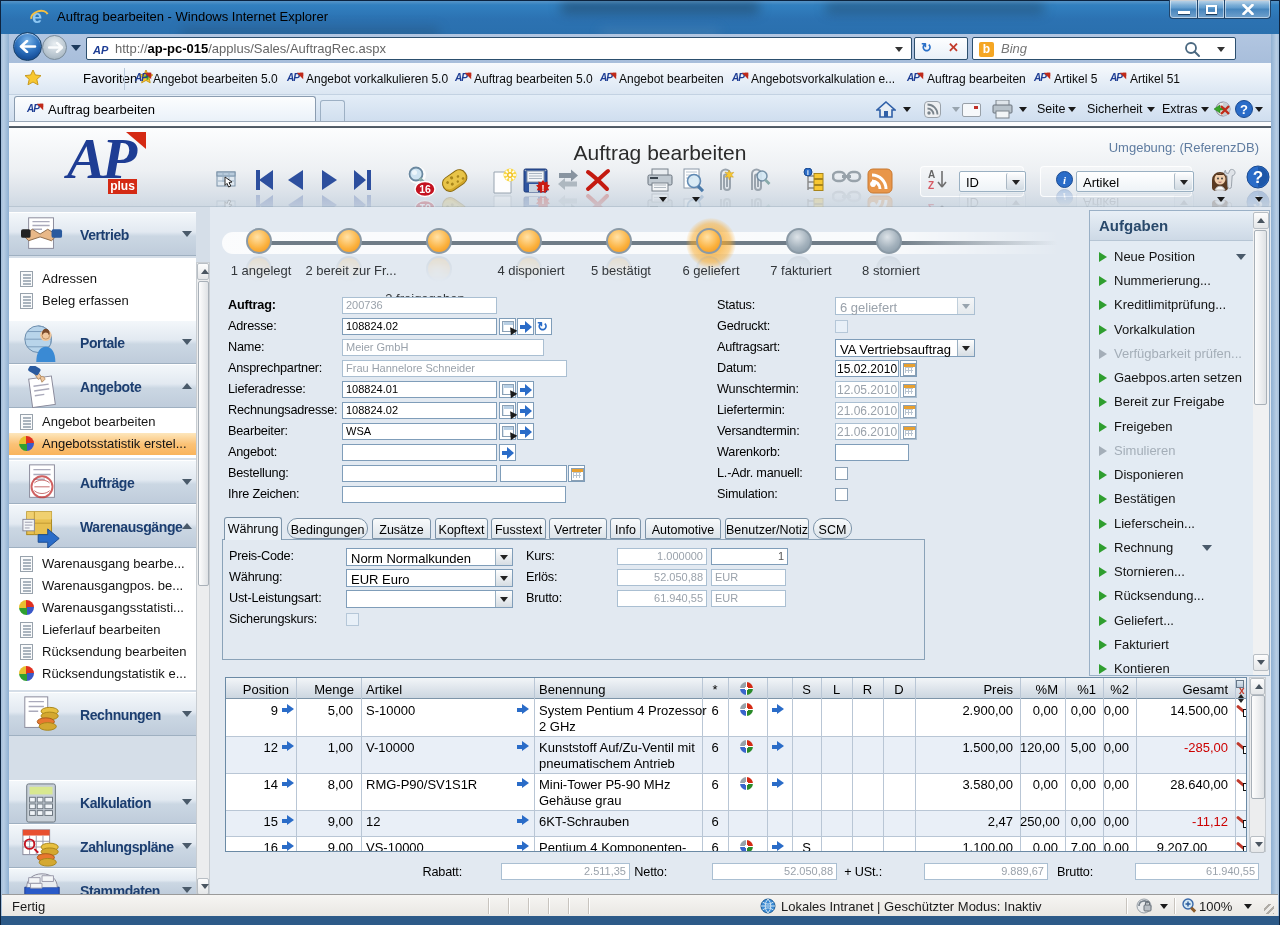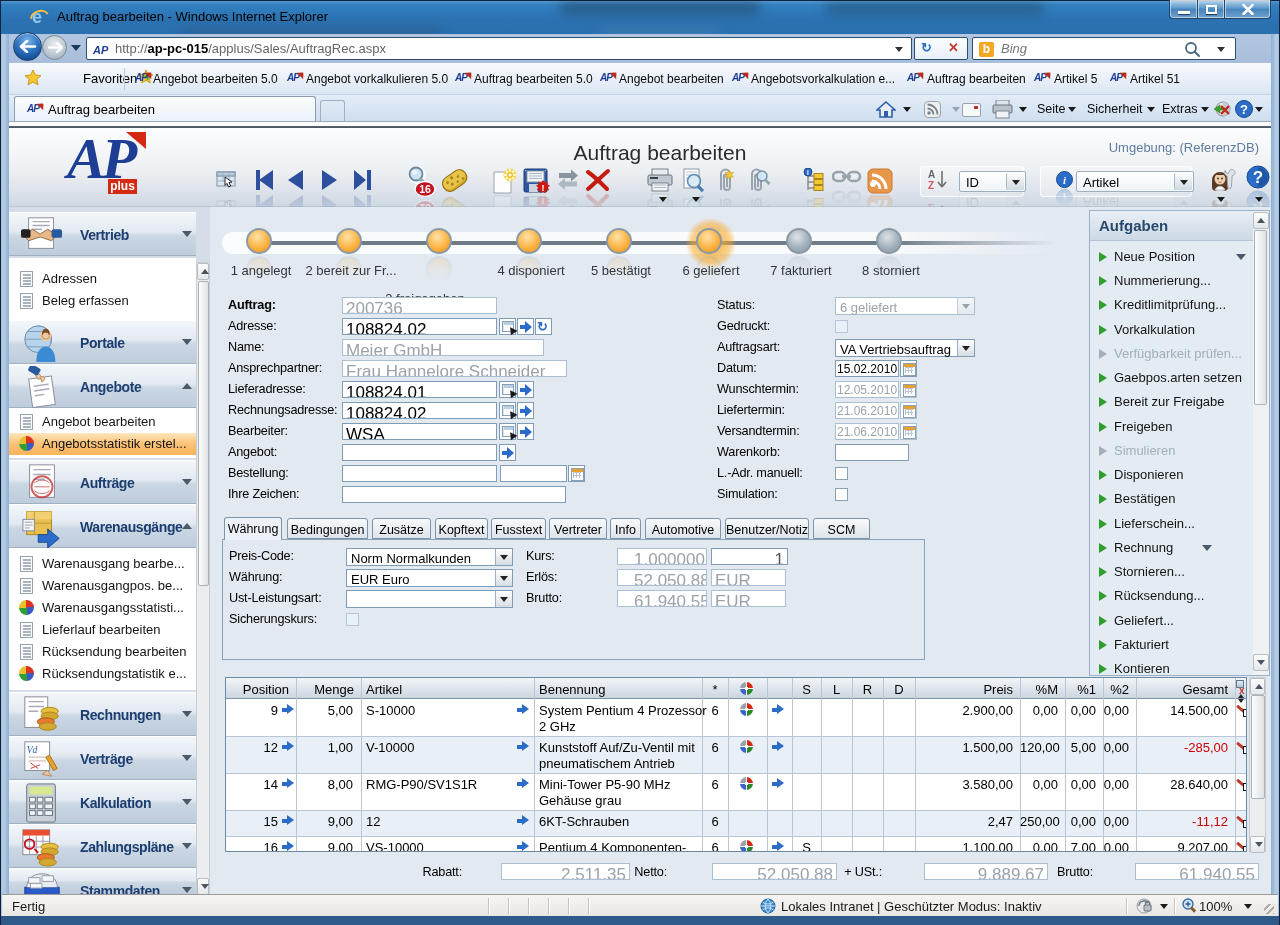--- a/index.html
+++ b/index.html
@@ -94,21 +94,21 @@
 
 #steps { position:absolute; left:203px; top:83px; width:879px; height:90px; }
 .stepline { position:absolute; top:34px; height:4px; background:#6f7c87; }
 .stepcirc { position:absolute; top:21px; width:26px; height:26px; border-radius:50%; border:2px solid #8b9aa6; -webkit-box-reflect: below 2px linear-gradient(to bottom, rgba(0,0,0,0), rgba(0,0,0,0.18)); }
 .stepcirc.on { background:radial-gradient(circle at 42% 32%, #ffe2a8 0%, #fbb03b 60%, #ef9220 100%); }
 .stepcirc.off { background:radial-gradient(circle at 42% 32%, #dde3e8 0%, #a3b1bc 55%, #8496a4 100%); }
 .steplabel { position:absolute; top:56px; width:110px; text-align:center; font-size:13px; color:#33373b; }
 
 
 .flabel { position:absolute; font-size:12.7px; color:#000; white-space:nowrap; letter-spacing:-0.2px; }
-.field { position:absolute; height:17px; background:#fff; border:1px solid #7f9db9; font-size:17px; color:#000; padding:1px 3px 0 3px; white-space:nowrap; overflow:hidden; }
+.field { position:absolute; height:17px; background:#fff; border:1px solid #7f9db9; font-size:11px; color:#000; padding:1px 3px 0 3px; white-space:nowrap; overflow:hidden; }
 .field.dis { border-color:#aabfd2; color:#9aa2ab; }
 .field.num { text-align:right;padding-left:16px; }
 .fbtn { position:absolute; width:17px; height:17px; background:#fff; border:1px solid #7f9db9; }
 .cbox { position:absolute; width:13px; height:13px; background:#fff; border:1px solid #8aa0b5; }
 .cbox.dis { background:#e8f0f8; border-color:#b5c7d8; }
 .combo { position:absolute; height:18px; background:#fff; border:1px solid #7f9db9; font-size:13px; }
 .combo .ctext { position:absolute; left:4px; top:2px; white-space:nowrap; }
 .combo .cbtn { position:absolute; right:0px; top:0px; width:17px; height:16px; background:linear-gradient(#fefefe,#d6dde3); border-left:1px solid #9ab0c2; }
 .combo .cbtn:after { content:""; position:absolute; left:4px; top:6px; border-left:4px solid transparent; border-right:4px solid transparent; border-top:5px solid #222; }
 .combo.dis { border-color:#aabfd2; color:#9aa2ab; }
@@ -586,32 +586,20 @@
         <span class="arr"></span>
       <svg class="nico" viewBox="0 0 44 44">
           <rect x="4" y="3" width="24" height="32" fill="#fff" stroke="#889"></rect>
           <path d="M8 8h16M8 13h16M8 18h10" stroke="#aab" stroke-width="1.5"></path>
           <ellipse cx="30" cy="18" rx="9" ry="4" fill="#e8c040" stroke="#a8851a"></ellipse>
           <ellipse cx="30" cy="23" rx="9" ry="4" fill="#d4a830" stroke="#a8851a"></ellipse>
           <ellipse cx="26" cy="29" rx="9" ry="4" fill="#e87830" stroke="#a85a1a"></ellipse>
           <ellipse cx="28" cy="34" rx="9" ry="4" fill="#d4a830" stroke="#a8851a"></ellipse>
         </svg>
     </div>
-    <div class="navheader" style="top:529px;">
-        <span class="t">Verträge</span>
-        <span class="arr"></span>
-      <svg class="nico" viewBox="0 0 44 44">
-          <rect x="4" y="4" width="26" height="30" fill="#fff" stroke="#889"></rect>
-          <text x="6" y="16" font-size="10" font-style="italic" fill="#2a5a9e" font-family="Liberation Serif">Vd</text>
-          <path d="M8 20h18M8 24h18" stroke="#caa"></path>
-          <path d="M10 26 l8 6 M10 32 l10-4" stroke="#c43a3a"></path>
-          <path d="M26 20 l8 14 4-2 -8-14z" fill="#e8a030" stroke="#a8700a"></path>
-          <path d="M22 38 l6-4 4 6z" fill="#f0c8a0" stroke="#b08a60"></path>
-        </svg>
-    </div>
     <div class="navheader" style="top:573px;">
         <span class="t">Kalkulation</span>
         <span class="arr"></span>
       <svg class="nico" viewBox="0 0 44 44">
           <rect x="6" y="2" width="30" height="40" rx="2" fill="#c8d0d8" stroke="#68727c"></rect>
           <rect x="9" y="5" width="24" height="8" fill="#d8e890"></rect>
           <g fill="#f0f4f8" stroke="#68727c">
             <rect x="9" y="16" width="6" height="5"></rect>
             <rect x="17" y="16" width="6" height="5"></rect>
             <rect x="25" y="16" width="8" height="5"></rect>
@@ -836,29 +824,29 @@
     <span class="fbtn calbtn dis" style="left:891px;top:299px;"></span>
     <div class="flabel" style="left:708px;top:321px;">Warenkorb:</div>
     <div class="field" style="left:826px;top:320px;width:74px;"></div>
     <div class="flabel" style="left:708px;top:342px;">L.-Adr. manuell:</div>
     <div class="cbox" style="left:826px;top:343px;"></div>
     <div class="flabel" style="left:708px;top:363px;">Simulation:</div>
     <div class="cbox" style="left:826px;top:364px;"></div>
   </div>
   <div id="tabstrip">
     <div class="tab active" style="left:215px;width:58px;">Währung</div>
-    <div class="tab" style="left:278px;width:81px;">Bedingungen</div>
+    <div class="tab" style="left:278px;width:81px;border-radius:10px;">Bedingungen</div>
     <div class="tab" style="left:363px;width:59px;">Zusätze</div>
     <div class="tab" style="left:426px;width:53px;">Kopftext</div>
     <div class="tab" style="left:482px;width:55px;">Fusstext</div>
     <div class="tab" style="left:540px;width:58px;">Vertreter</div>
     <div class="tab" style="left:601px;width:31px;">Info</div>
     <div class="tab" style="left:636px;width:76px;">Automotive</div>
     <div class="tab" style="left:716px;width:84px;">Benutzer/Notiz</div>
-    <div class="tab" style="left:804px;width:57px;">SCM</div>
+    <div class="tab" style="left:804px;width:39px;border-radius:10px;">SCM</div>
   </div>
   <div id="tabpanel">
     <div class="flabel" style="left:6px;top:9px;">Preis-Code:</div>
     <div class="combo" style="left:123px;top:8px;width:167px;">
         <span class="ctext">Norm Normalkunden</span>
         <span class="cbtn"></span>
       </div>
     <div class="flabel" style="left:303px;top:9px;">Kurs:</div>
     <div class="field dis num" style="left:394px;top:8px;width:90px;">1.000000</div>
     <div class="field num" style="left:488px;top:8px;width:77px;color:#555;">1</div>
@@ -997,21 +985,21 @@
       <span class="garr" style="left:291px;top:163px;"></span>
     <span class="gt" style="left:313px;top:162px;width:170px;white-space:nowrap;">Pentium 4 Komponenten-<br>System mit 2 GHz</span>
     <span class="gt" style="left:476px;top:162px;width:26px;text-align:center;">6</span>
     <span class="pin" style="left:514px;top:162px;"></span>
       <span class="garr" style="left:546px;top:163px;"></span>
     <span class="gt" style="left:566px;top:162px;width:29px;text-align:center;">S</span>
     <span class="gt" style="left:689px;top:162px;width:98px;text-align:right;">1.100,00</span>
     <span class="gt" style="left:794px;top:162px;width:38px;text-align:right;">0,00</span>
     <span class="gt" style="left:839px;top:162px;width:31px;text-align:right;">7,00</span>
     <span class="gt" style="left:877px;top:162px;width:26px;text-align:right;">0,00</span>
-    <span class="gt" style="left:910px;top:162px;width:92px;text-align:right;">9.207,00</span>
+    <span class="gt" style="left:910px;top:162px;width:92px;text-align:center;">9.207,00</span>
     <span class="delico" style="left:1011px;top:163px;"></span>
   </div>
   <div class="sb" style="left:1240px;top:553px;width:17px;height:175px;">
     <div class="sbbtn" style="top:0;">
         <span class="sarr up" style="left:4px;"></span>
       </div>
     <div class="sbthumb" style="top:17px;width:14px;height:104px;"></div>
     <div class="sbbtn" style="top:158px;">
         <span class="sarr dn" style="left:4px;"></span>
       </div>

